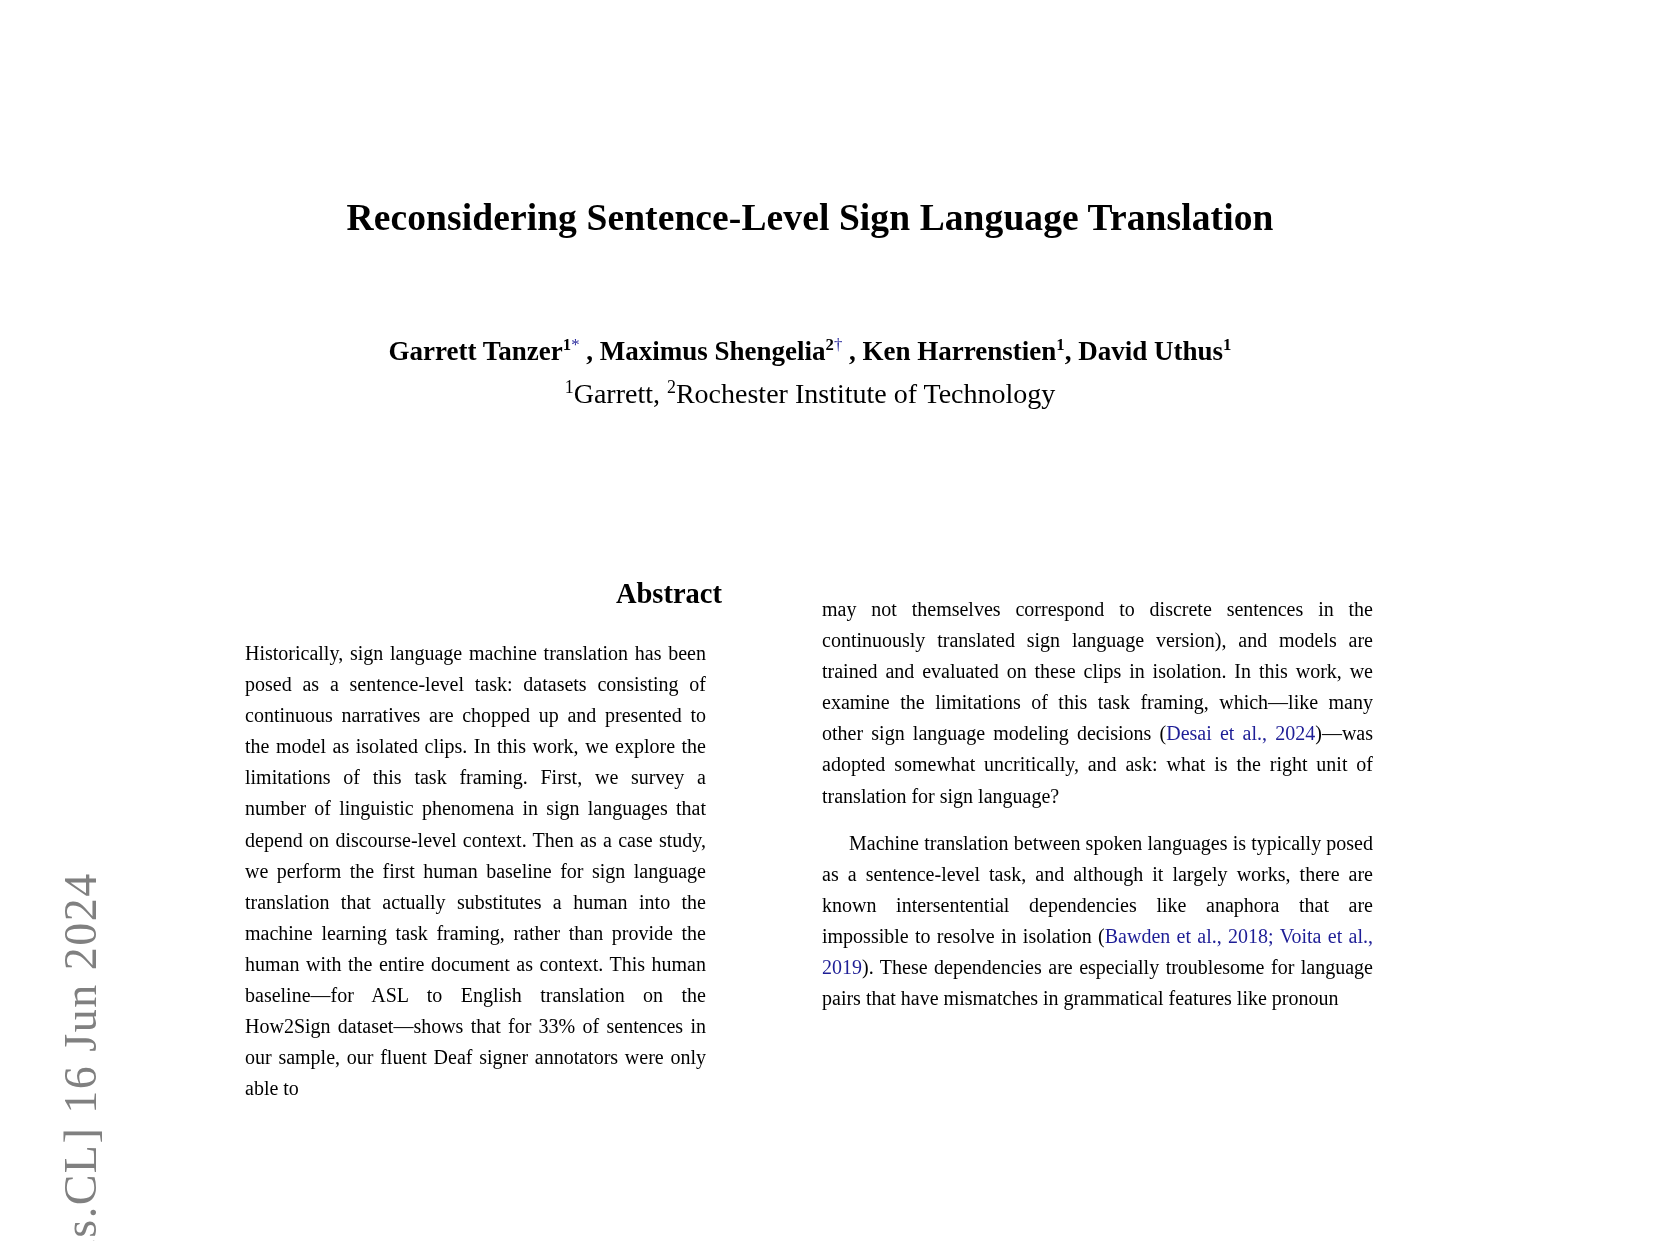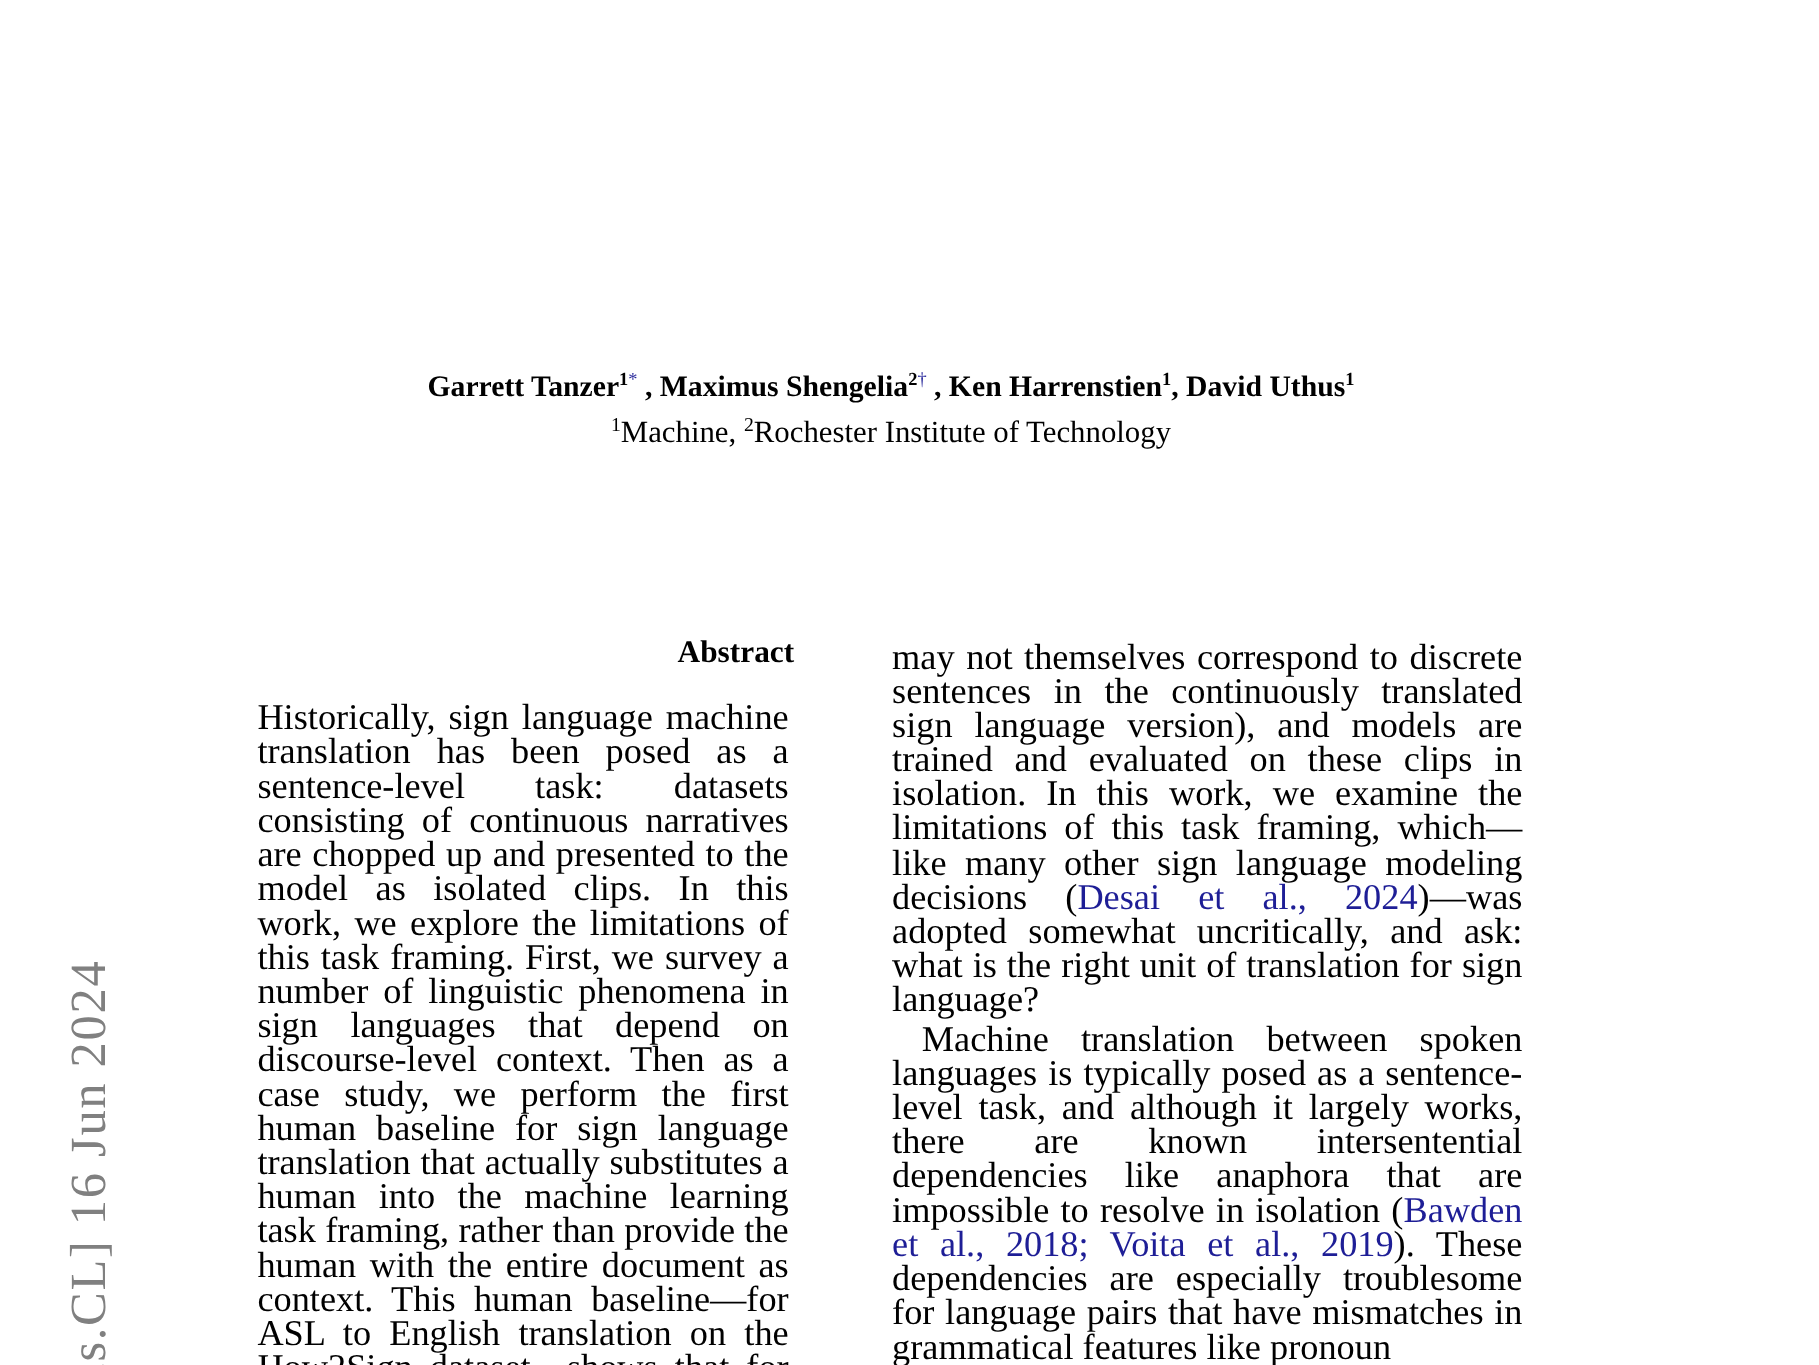--- a/index.html
+++ b/index.html
@@ -107,22 +107,22 @@
     width: 493px;
   }
   #abstract-heading {
     text-align: right;
     font-size: 28.5px;
     font-weight: bold;
     margin: 0 0 28px 0;
   }
   #col-left p,
   #col-right p {
-    margin: 5px;
-    font-size: 33px;
+    margin: 16px;
+    font-size: 20px;
     line-height: 31.1px;
     text-align: justify;
     text-justify: inter-word;
     hyphens: none;
   }
 
   
   #col-right {
     position: absolute;
     left: 806px;
@@ -138,24 +138,27 @@
 </style>
 </head>
 <body>
 
 <div id="arxiv-stamp">
   <div class="stamp-text">[cs.CL]  16 Jun 2024</div>
 </div>
 
 <div id="paper">
 
+  <div id="title-block">
+    <div id="page-title">Reconsidering Sentence-Level Sign Language Translation</div>
+  </div>
 
   <div id="author-block">
     <div id="author-line"><span>Garrett Tanzer</span><sup>1<span class="mark">*</span></sup><span> , </span><span>Maximus Shengelia</span><sup>2<span class="mark">†</span></sup><span> , </span><span>Ken Harrenstien</span><sup>1</sup><span>, </span><span>David Uthus</span><sup>1</sup></div>
-    <div id="affiliation-line"><sup>1</sup><span>Machine</span><span>, </span><sup>2</sup><span>Rochester Institute of Technology</span></div>
+    <div id="affiliation-line"><sup>1</sup><span>Garrett</span><span>, </span><sup>2</sup><span>Rochester Institute of Technology</span></div>
   </div>
 
   <div id="col-left">
     <div id="abstract-heading">Abstract</div>
     <p>Historically, sign language machine translation has been posed as a sentence-level task: datasets consisting of continuous narratives are chopped up and presented to the model as isolated clips. In this work, we explore the limitations of this task framing. First, we survey a number of linguistic phenomena in sign languages that depend on discourse-level context. Then as a case study, we perform the first human baseline for sign language translation that actually substitutes a human into the machine learning task framing, rather than provide the human with the entire document as context. This human baseline—for ASL to English translation on the How2Sign dataset—shows that for 33% of sentences in our sample, our fluent Deaf signer annotators were only able to</p>
   </div>
 
   <div id="col-right">
     <p>
       <span>may not themselves correspond to discrete sentences in the continuously translated sign language version), and models are trained and evaluated on these clips in isolation. In this work, we examine the limitations of this task framing, which—like many other sign language modeling decisions (</span><a class="cite" href="#" style="text-decoration:none;">Desai et al., 2024</a><span>)—was adopted somewhat uncritically, and ask: what is the right unit of translation for sign language?</span>

